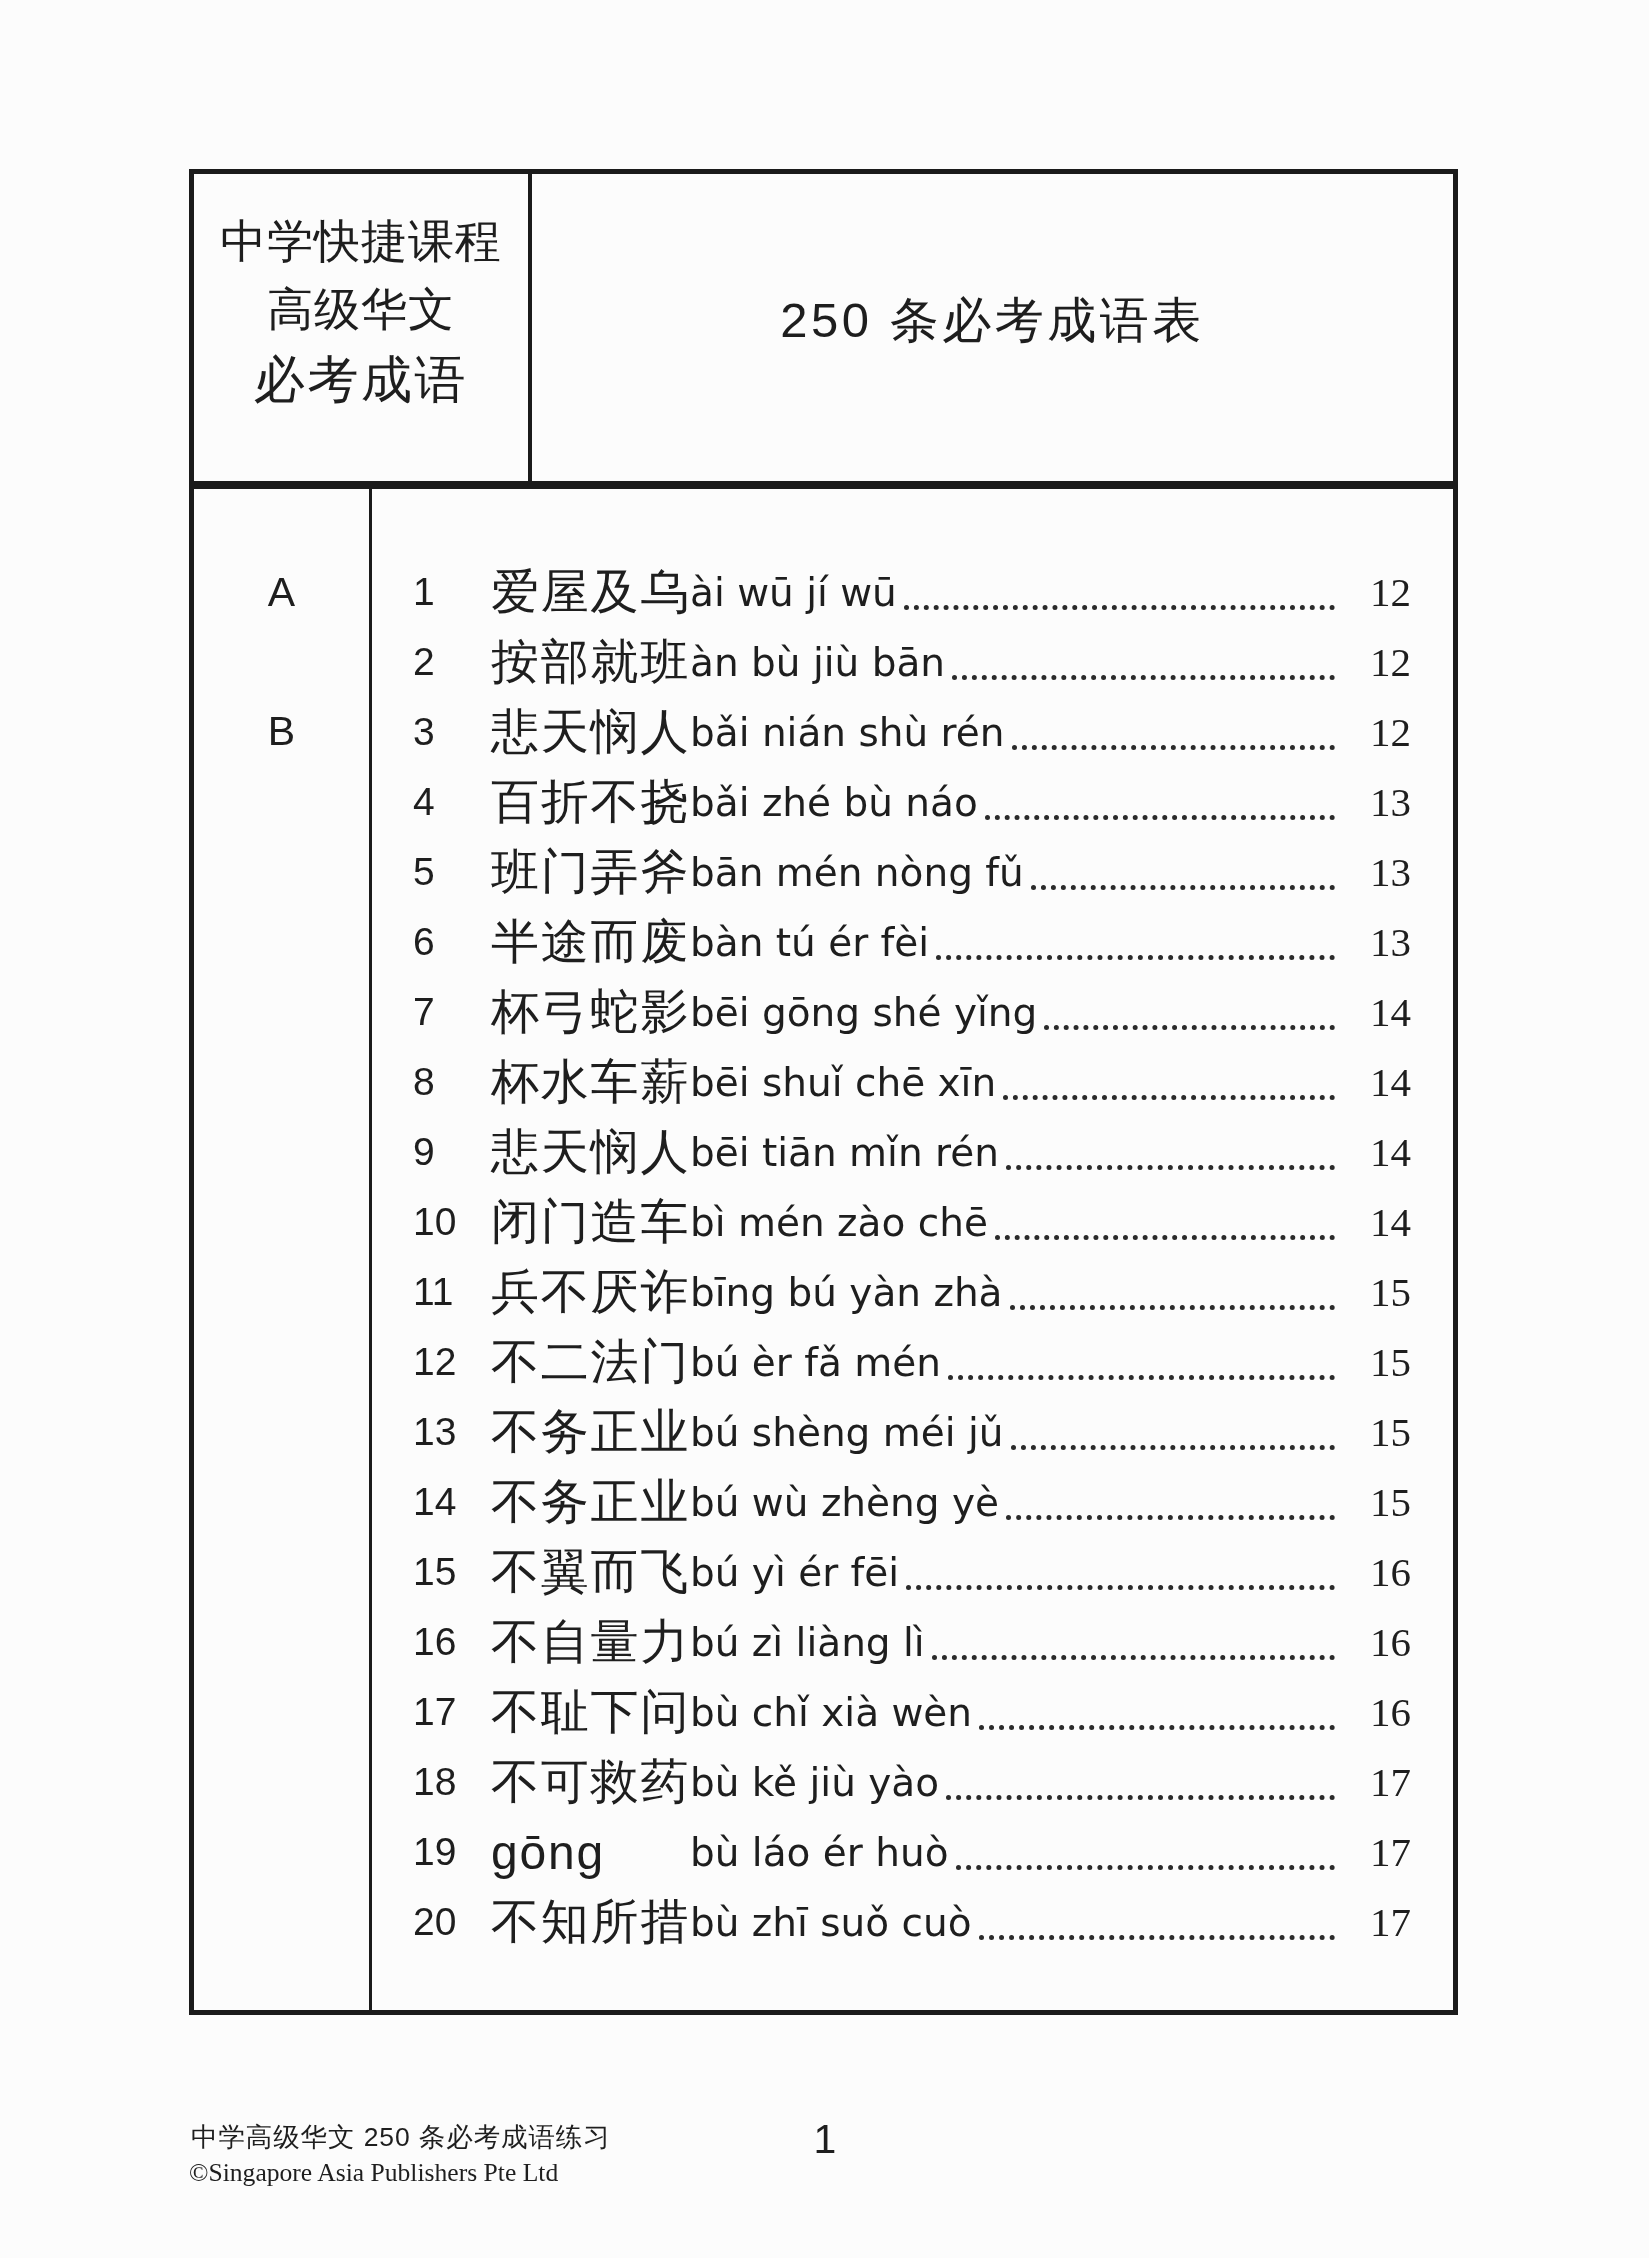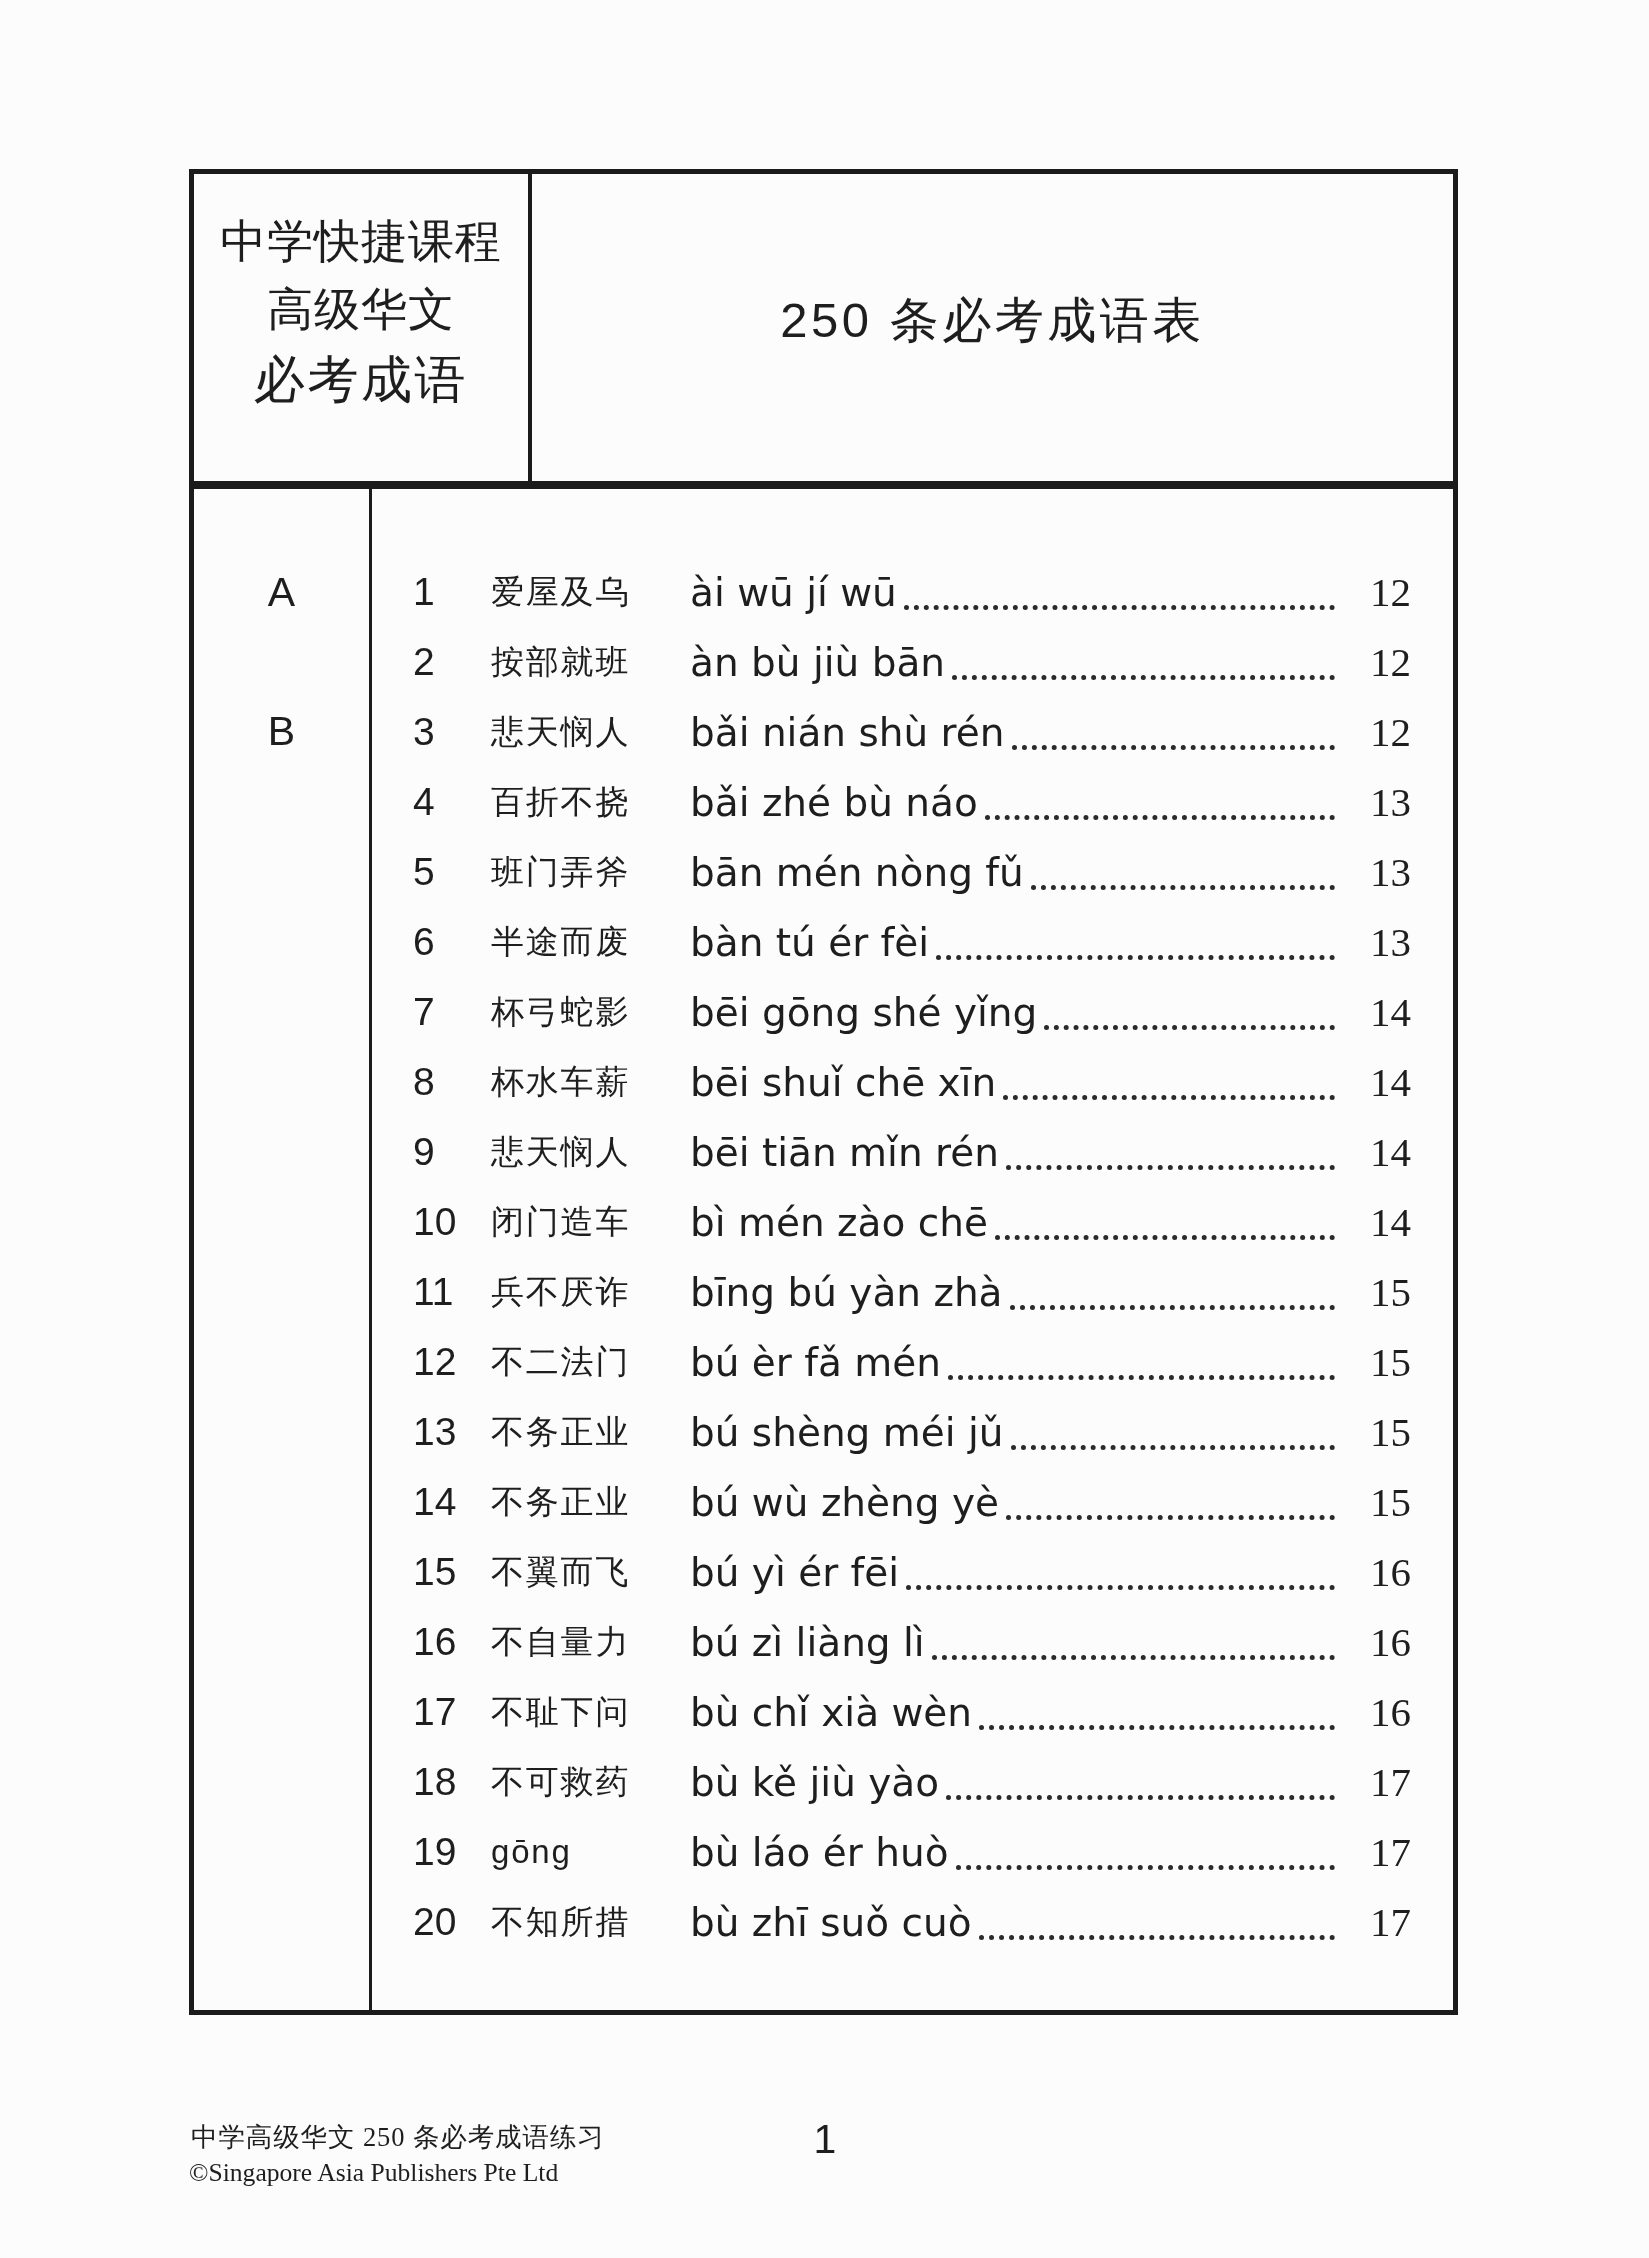--- a/index.html
+++ b/index.html
@@ -55,41 +55,41 @@
   }
   .col-entries{
     flex:1;
     padding:68px 42px 0 41px;
   }
   .row{
     height:70px;
     display:flex;align-items:center;
   }
   .row-no{width:78px;font-size:39px;flex:0 0 auto;}
-  .row-idiom{width:199px;font-size:33px;letter-spacing:1.8px;flex:0 0 auto;white-space:nowrap;}
+  .row-idiom{width:199px;font-size:48px;letter-spacing:1.8px;flex:0 0 auto;white-space:nowrap;}
   .row-rest{flex:1;display:flex;align-items:center;min-width:0;}
   .row-pinyin{
     font-family:"DejaVu Sans",sans-serif;
     font-size:39px;white-space:nowrap;flex:0 0 auto;
   }
   .leader{
     flex:1;height:30px;
     border-bottom:5.3px dotted #2a2a2a;
     margin:0 8.8px 0 7px;
     min-width:17.6px;
   }
   .row-page{
     width:67px;flex:0 0 auto;text-align:right;
     font-family:"Liberation Serif","DejaVu Serif",serif;
     font-size:41px;
   }
   
   .footer-line1{
     position:absolute;left:191px;top:2119px;
-    font-family:Liberation Serif, serif;
+    font-family:Liberation Sans, sans-serif;
     font-size:26.5px;letter-spacing:0.9px;
   }
   .footer-line2{
     position:absolute;left:189px;top:2158px;
     font-family:"Liberation Serif","DejaVu Serif",serif;
     font-size:25.6px;
   }
   .folio{
     position:absolute;left:0;top:2116px;width:100%;
     text-align:center;font-size:41px;

